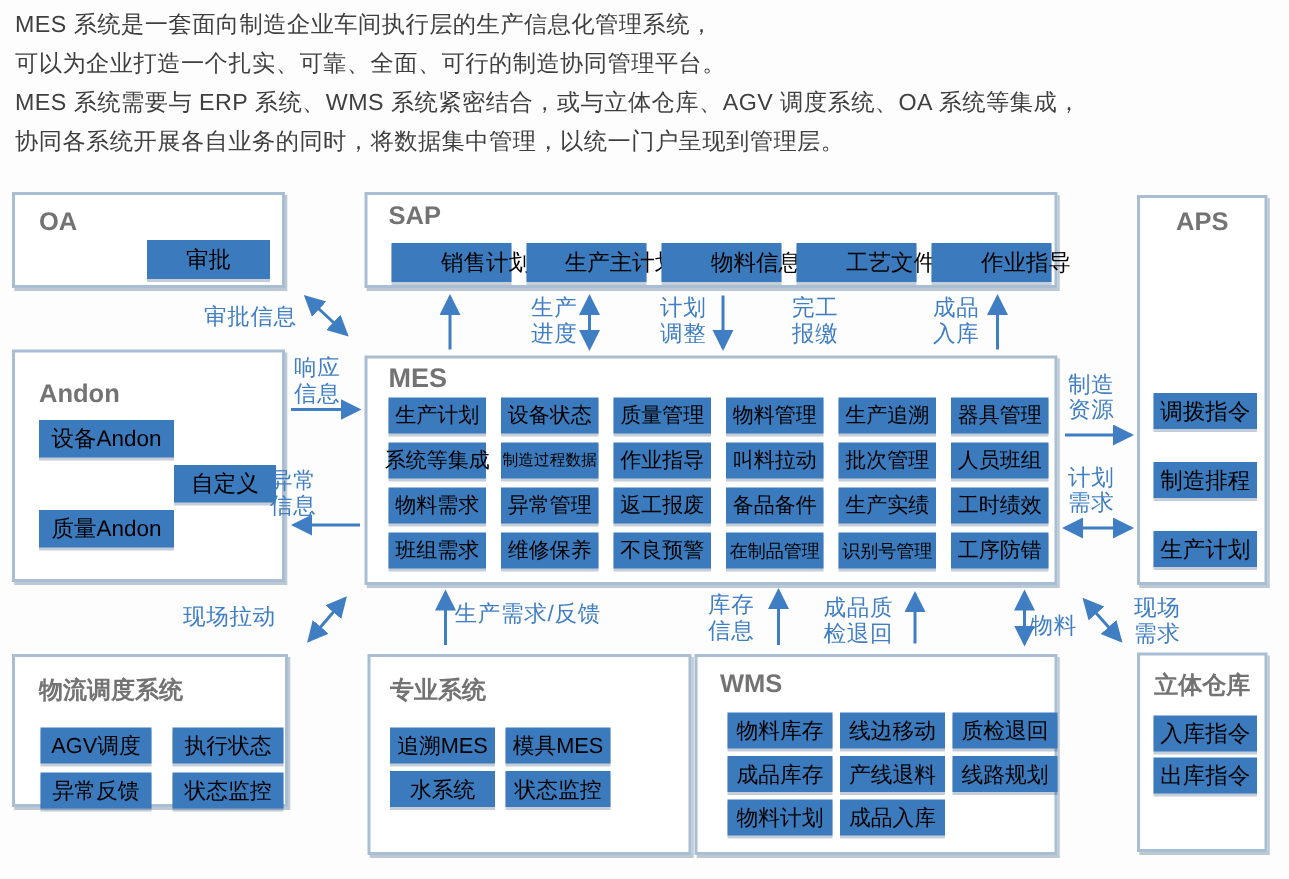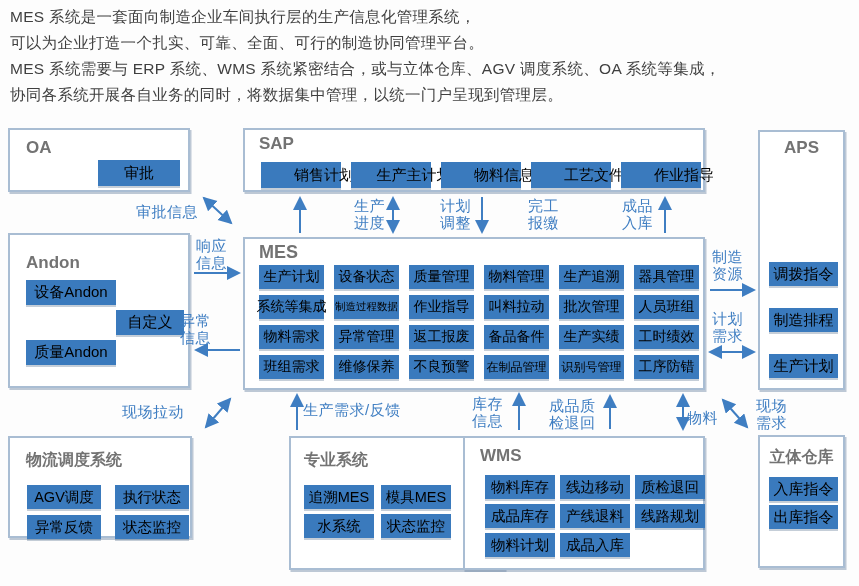--- a/index.html
+++ b/index.html
@@ -153,21 +153,21 @@
   <div class="box" style="left:8px;top:436px;width:184px;height:102px;">
     <div class="box-title small" style="left:16px;top:12px;">物流调度系统</div>
     <div class="grid g-log" style="left:17px;top:47px;">
         <div class="chip">AGV调度</div>
         <div class="chip">执行状态</div>
         <div class="chip">异常反馈</div>
         <div class="chip">状态监控</div>
       </div>
   </div>
 
-  <div class="box" style="left:245px;top:436px;width:216px;height:134px;margin-left:44px;">
+  <div class="box" style="left:245px;top:436px;width:216px;height:134px;">
     <div class="box-title small" style="left:13px;top:12px;">专业系统</div>
     <div class="grid g-spec" style="left:13px;top:47px;">
         <div class="chip">追溯MES</div>
         <div class="chip">模具MES</div>
         <div class="chip">水系统</div>
         <div class="chip">状态监控</div>
       </div>
   </div>
 
   <div class="box" style="left:463px;top:436px;width:242px;height:134px;">

